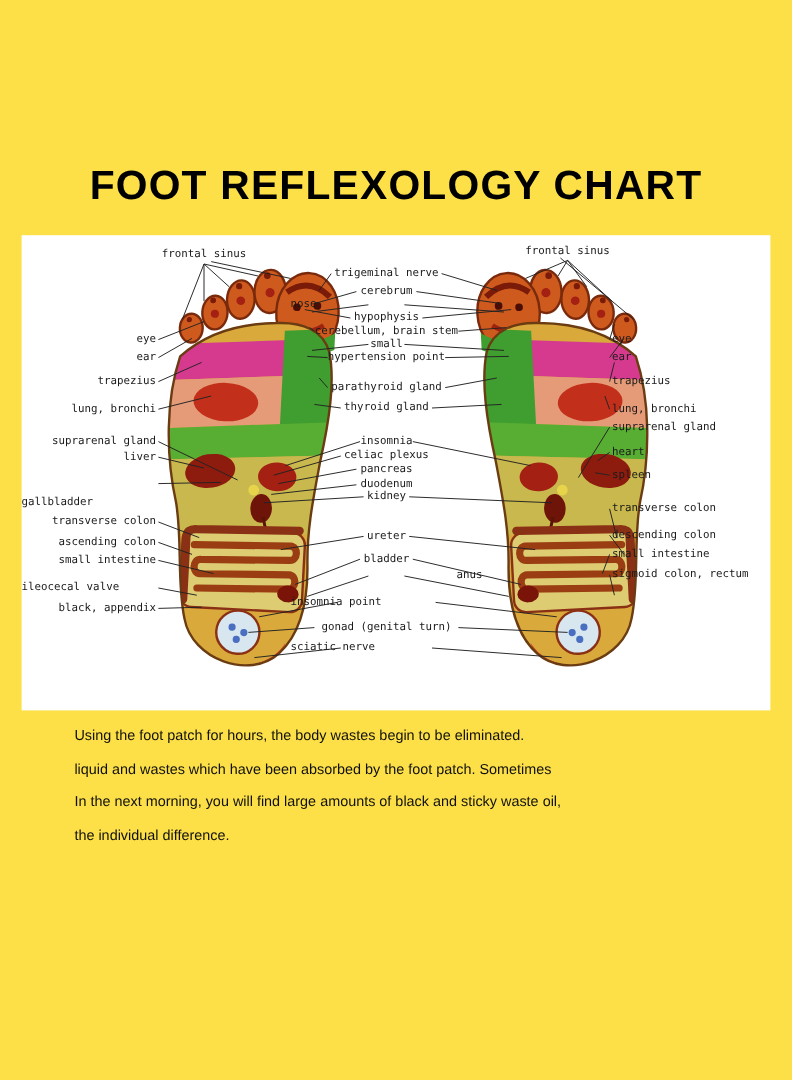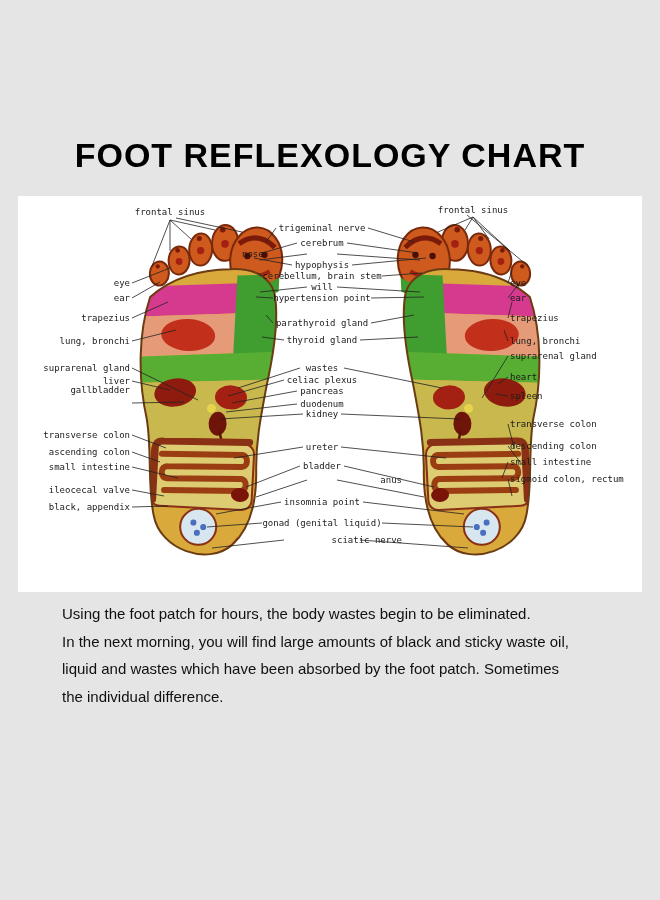--- a/index.html
+++ b/index.html
@@ -1,33 +1,33 @@
 <!DOCTYPE html>
 <html><head>
 <meta charset="utf-8">
 <style>
   html,body{margin:0;padding:0;background:#0e8578;}
   body{display:flex;justify-content:center;}
-  #page{position:relative;width:660px;height:900px;background:#e5e5e5;overflow:hidden;
+  #page{position:relative;width:660px;height:900px;background:#fde047;overflow:hidden;
         font-family:"Liberation Sans",sans-serif;}
   #title{position:absolute;top:136px;left:0;width:100%;text-align:center;
          font-size:34px;font-weight:bold;color:#000;letter-spacing:1px;}
   #panel{position:absolute;left:18px;top:196px;width:624px;height:396px;background:#ffffff;}
   #feet-svg{position:absolute;left:0;top:0;width:624px;height:396px;}
   #chart-labels{position:absolute;left:0;top:0;width:592px;height:396px;}
   .lbl{position:absolute;font-family:"DejaVu Sans Mono",monospace;font-size:9px;
        line-height:12px;color:#1a1a1a;white-space:nowrap;}
   #leader-lines line{stroke:#222;stroke-width:0.8;}
   .toe{fill:#cf5a1e;stroke:#7a2a0c;stroke-width:2;}
   .dot{fill:#7a1a08;}
   .spot{fill:#a32012;}
   .body{fill:#d9a93c;}
   .bodyOutline{fill:none;stroke:#6b3c12;stroke-width:2;}
   #desc{position:absolute;left:62px;top:600px;width:566px;}
-  .desc-line{font-size:15px;line-height:27.5px;color:#101010;white-space:nowrap;}
+  .desc-line{font-size:12px;line-height:27.5px;color:#101010;white-space:nowrap;}
 </style>
 </head>
 <body>
 
 <div id="page">
 
   <div id="title">FOOT REFLEXOLOGY CHART</div>
 
   <div id="panel">
 
@@ -163,61 +163,61 @@
     </svg>
 
     <div id="chart-labels">
         <div class="lbl" style="top:10px;left:92px;width:120px;text-align:center">frontal sinus</div>
         <div class="lbl" style="top:81px;left:0;width:112px;text-align:right">eye</div>
         <div class="lbl" style="top:96px;left:0;width:112px;text-align:right">ear</div>
         <div class="lbl" style="top:116px;left:0;width:112px;text-align:right">trapezius</div>
         <div class="lbl" style="top:139px;left:0;width:112px;text-align:right">lung, bronchi</div>
         <div class="lbl" style="top:166px;left:0;width:112px;text-align:right">suprarenal gland</div>
         <div class="lbl" style="top:179px;left:0;width:112px;text-align:right">liver</div>
-        <div class="lbl" style="top:188px;left:0;width:112px;text-align:right">gallbladder</div>
+        <div class="lbl" style="top:217px;left:0;width:112px;">gallbladder</div>
         <div class="lbl" style="top:233px;left:0;width:112px;text-align:right">transverse colon</div>
         <div class="lbl" style="top:250px;left:0;width:112px;text-align:right">ascending colon</div>
         <div class="lbl" style="top:265px;left:0;width:112px;text-align:right">small intestine</div>
-        <div class="lbl" style="top:288px;left:0;width:112px;text-align:right">ileocecal valve</div>
+        <div class="lbl" style="top:288px;left:0;width:112px;">ileocecal valve</div>
         <div class="lbl" style="top:305px;left:0;width:112px;text-align:right">black, appendix</div>
         <div class="lbl" style="top:26px;left:224px;width:160px;text-align:center">trigeminal nerve</div>
         <div class="lbl" style="top:41px;left:224px;width:160px;text-align:center">cerebrum</div>
         <div class="lbl" style="top:52px;left:224px;width:160px;text-align:left">nose</div>
         <div class="lbl" style="top:63px;left:224px;width:160px;text-align:center">hypophysis</div>
         <div class="lbl" style="top:74px;left:224px;width:160px;text-align:center">cerebellum, brain stem</div>
-        <div class="lbl" style="top:85px;left:224px;width:160px;text-align:center">will</div>
+        <div class="lbl" style="top:85px;left:224px;width:160px;text-align:center">small</div>
         <div class="lbl" style="top:96px;left:224px;width:160px;text-align:center">hypertension point</div>
         <div class="lbl" style="top:121px;left:224px;width:160px;text-align:center">parathyroid gland</div>
         <div class="lbl" style="top:138px;left:224px;width:160px;text-align:center">thyroid gland</div>
-        <div class="lbl" style="top:166px;left:224px;width:160px;text-align:center">wastes</div>
+        <div class="lbl" style="top:166px;left:224px;width:160px;text-align:center">insomnia</div>
         <div class="lbl" style="top:178px;left:224px;width:160px;text-align:center">celiac plexus</div>
         <div class="lbl" style="top:189px;left:224px;width:160px;text-align:center">pancreas</div>
         <div class="lbl" style="top:202px;left:224px;width:160px;text-align:center">duodenum</div>
         <div class="lbl" style="top:212px;left:224px;width:160px;text-align:center">kidney</div>
         <div class="lbl" style="top:245px;left:224px;width:160px;text-align:center">ureter</div>
         <div class="lbl" style="top:264px;left:224px;width:160px;text-align:center">bladder</div>
         <div class="lbl" style="top:278px;left:224px;width:160px;text-align:right">anus</div>
-        <div class="lbl" style="top:300px;left:224px;width:160px;text-align:center">insomnia point</div>
-        <div class="lbl" style="top:321px;left:224px;width:160px;text-align:center">gonad (genital liquid)</div>
-        <div class="lbl" style="top:338px;left:224px;width:160px;text-align:right">sciatic nerve</div>
+        <div class="lbl" style="top:300px;left:224px;width:160px;">insomnia point</div>
+        <div class="lbl" style="top:321px;left:224px;width:160px;text-align:center">gonad (genital turn)</div>
+        <div class="lbl" style="top:338px;left:224px;width:160px;text-align:left">sciatic nerve</div>
         <div class="lbl" style="top:8px;left:395px;width:120px;text-align:center">frontal sinus</div>
         <div class="lbl" style="top:81px;left:492px;width:130px">eye</div>
         <div class="lbl" style="top:96px;left:492px;width:130px">ear</div>
         <div class="lbl" style="top:116px;left:492px;width:130px">trapezius</div>
         <div class="lbl" style="top:139px;left:492px;width:130px">lung, bronchi</div>
         <div class="lbl" style="top:154px;left:492px;width:130px">suprarenal gland</div>
         <div class="lbl" style="top:175px;left:492px;width:130px">heart</div>
         <div class="lbl" style="top:194px;left:492px;width:130px">spleen</div>
         <div class="lbl" style="top:222px;left:492px;width:130px">transverse colon</div>
         <div class="lbl" style="top:244px;left:492px;width:130px">descending colon</div>
         <div class="lbl" style="top:260px;left:492px;width:130px">small intestine</div>
         <div class="lbl" style="top:277px;left:492px;width:130px">sigmoid colon, rectum</div>
       </div>
   </div>
 
   <div id="desc">
     <div class="desc-line">Using the foot patch for hours, the body wastes begin to be eliminated.</div>
+    <div class="desc-line">liquid and wastes which have been absorbed by the foot patch. Sometimes</div>
     <div class="desc-line">In the next morning, you will find large amounts of black and sticky waste oil,</div>
-    <div class="desc-line">liquid and wastes which have been absorbed by the foot patch. Sometimes</div>
     <div class="desc-line">the individual difference.</div>
   </div>
 
 </div>
 
 </body></html>

